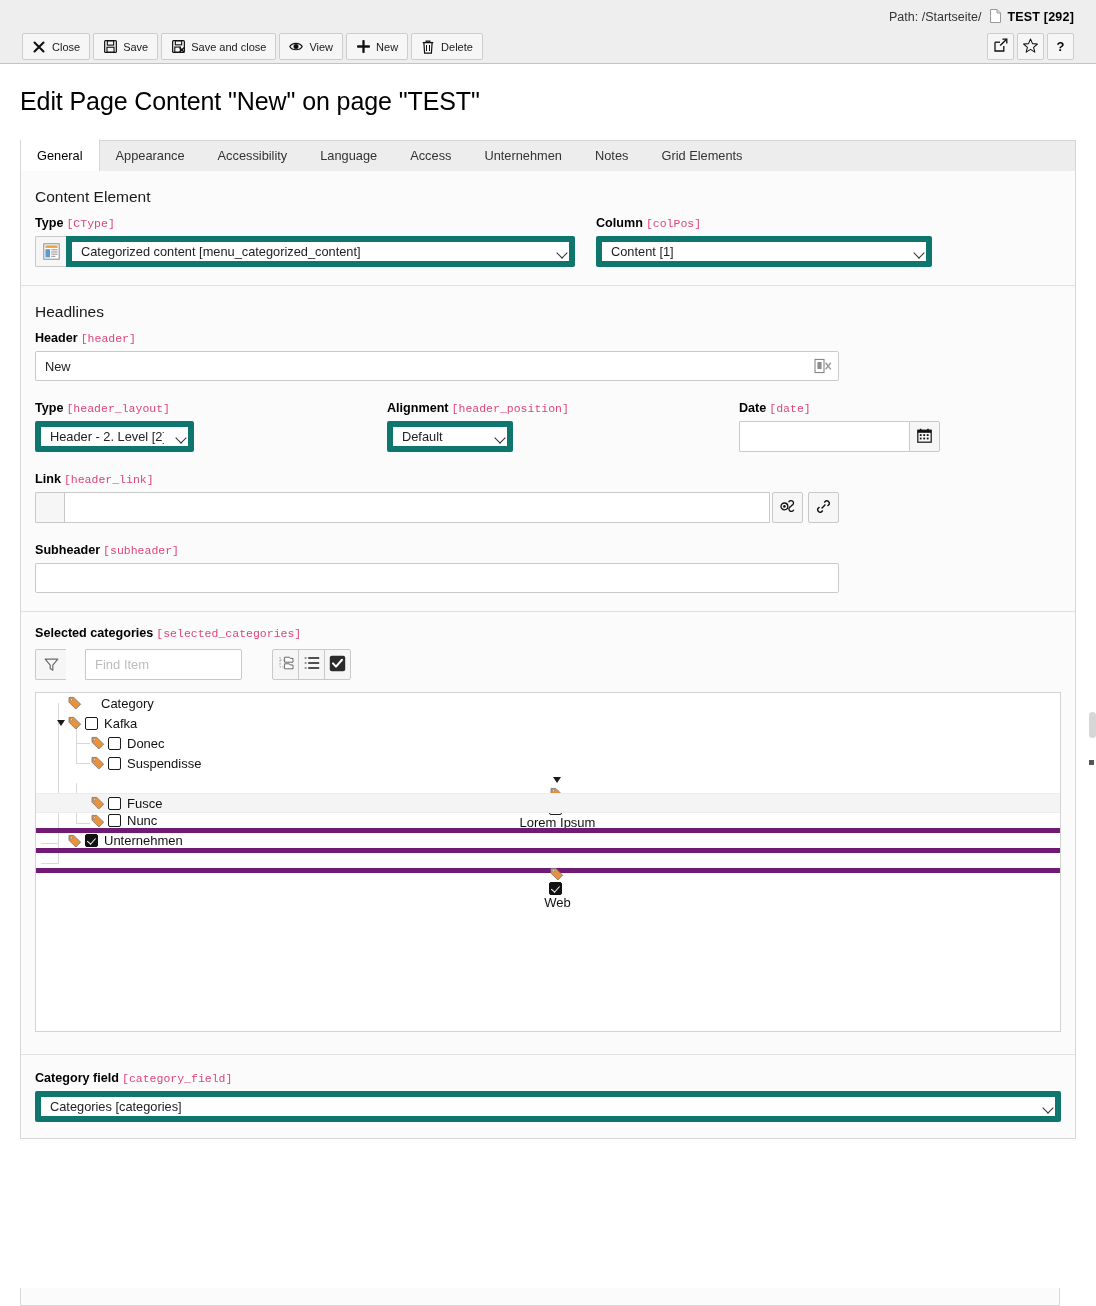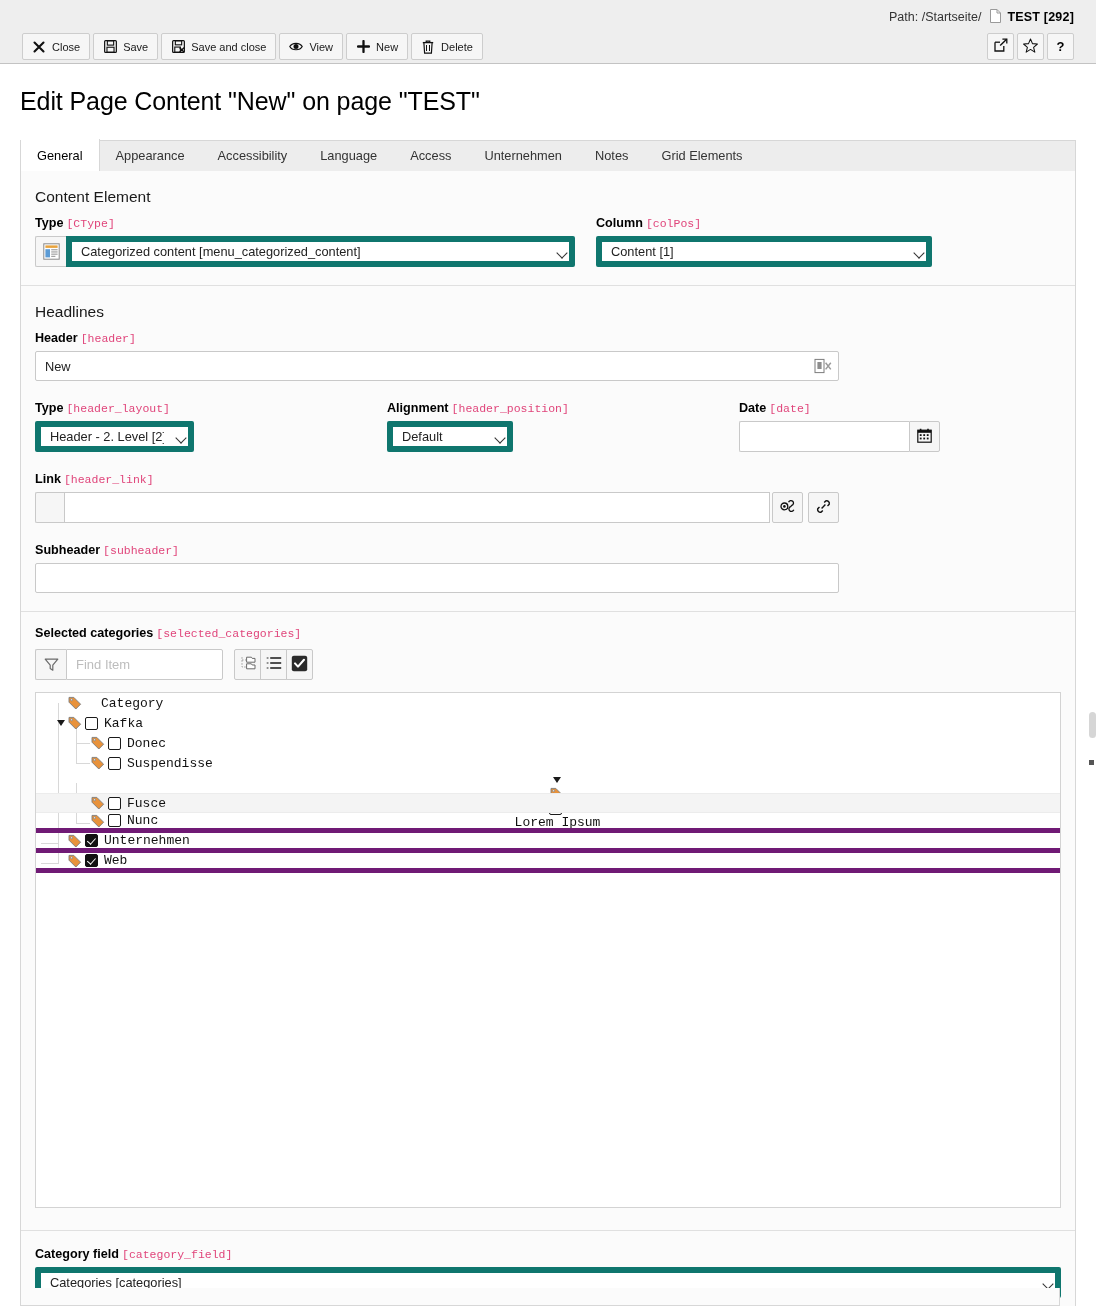--- a/index.html
+++ b/index.html
@@ -226,21 +226,21 @@
   .hdr-field .inp { padding-right: 34px; }
   .hdr-icon {
     position: absolute;
     right: 7px; top: 6px;
     width: 19px; height: 18px;
     display: flex; align-items: center; justify-content: center;
     cursor: pointer;
   }
 
   
-  .filterbar { display: flex; align-items: stretch; margin-bottom: 12px; }
+  .filterbar { display: flex; align-items: stretch; margin-bottom: 12px; gap: 19px; }
   .filter-icon {
     width: 31px; height: 31px;
     border: 1px solid #c9c9c9;
     border-right: none;
     background: #f6f6f6;
     display: flex; align-items: center; justify-content: center;
     border-radius: 2px 0 0 2px;
   }
   .filter-input {
     width: 157px; height: 31px;
@@ -262,25 +262,24 @@
     display: flex; align-items: center; justify-content: center;
     cursor: pointer;
     margin-left: -1px;
   }
   .ttbtn:first-child { margin-left: 0; border-radius: 2px 0 0 2px; }
   .ttbtn:last-child { border-radius: 0 2px 2px 0; }
 
   .tree {
     position: relative;
     width: 1026px;
-    height: 516px;
+    height: 340px;
     background: #fff;
     border: 1px solid #d3d3d3;
     overflow: hidden;
-    font-family: Liberation Mono, monospace;
   }
   .tnode {
     position: relative;
     height: 20px;
     display: flex;
     align-items: center;
     font-size: 13px;
     color: #111;
     cursor: pointer;
     white-space: nowrap;
@@ -757,21 +756,21 @@
         <span class="tag-ic">
           <svg width="14" height="14" viewBox="0 0 14 14">
               <path d="M1 6.2 V1.4 H5.8 L12.6 8.2 L7.8 13 Z" fill="#e8923b" stroke="#7a7a7a" stroke-width="0.9"></path>
               <circle cx="3.6" cy="3.8" r="1" fill="#fff" stroke="#7a7a7a" stroke-width="0.7"></circle>
             </svg>
         </span>
         <span class="cbx checked"></span>
         <span class="tlabel">Unternehmen</span>
       </div>
 
-      <div class="tnode lined" style="padding-left:18px;">
+      <div class="tnode lined" style="padding-left:18px;flex-direction:column;">
         <span class="toggle"></span>
         <span class="tag-ic">
           <svg width="14" height="14" viewBox="0 0 14 14">
               <path d="M1 6.2 V1.4 H5.8 L12.6 8.2 L7.8 13 Z" fill="#e8923b" stroke="#7a7a7a" stroke-width="0.9"></path>
               <circle cx="3.6" cy="3.8" r="1" fill="#fff" stroke="#7a7a7a" stroke-width="0.7"></circle>
             </svg>
         </span>
         <span class="cbx checked"></span>
         <span class="tlabel">Web</span>
       </div>

